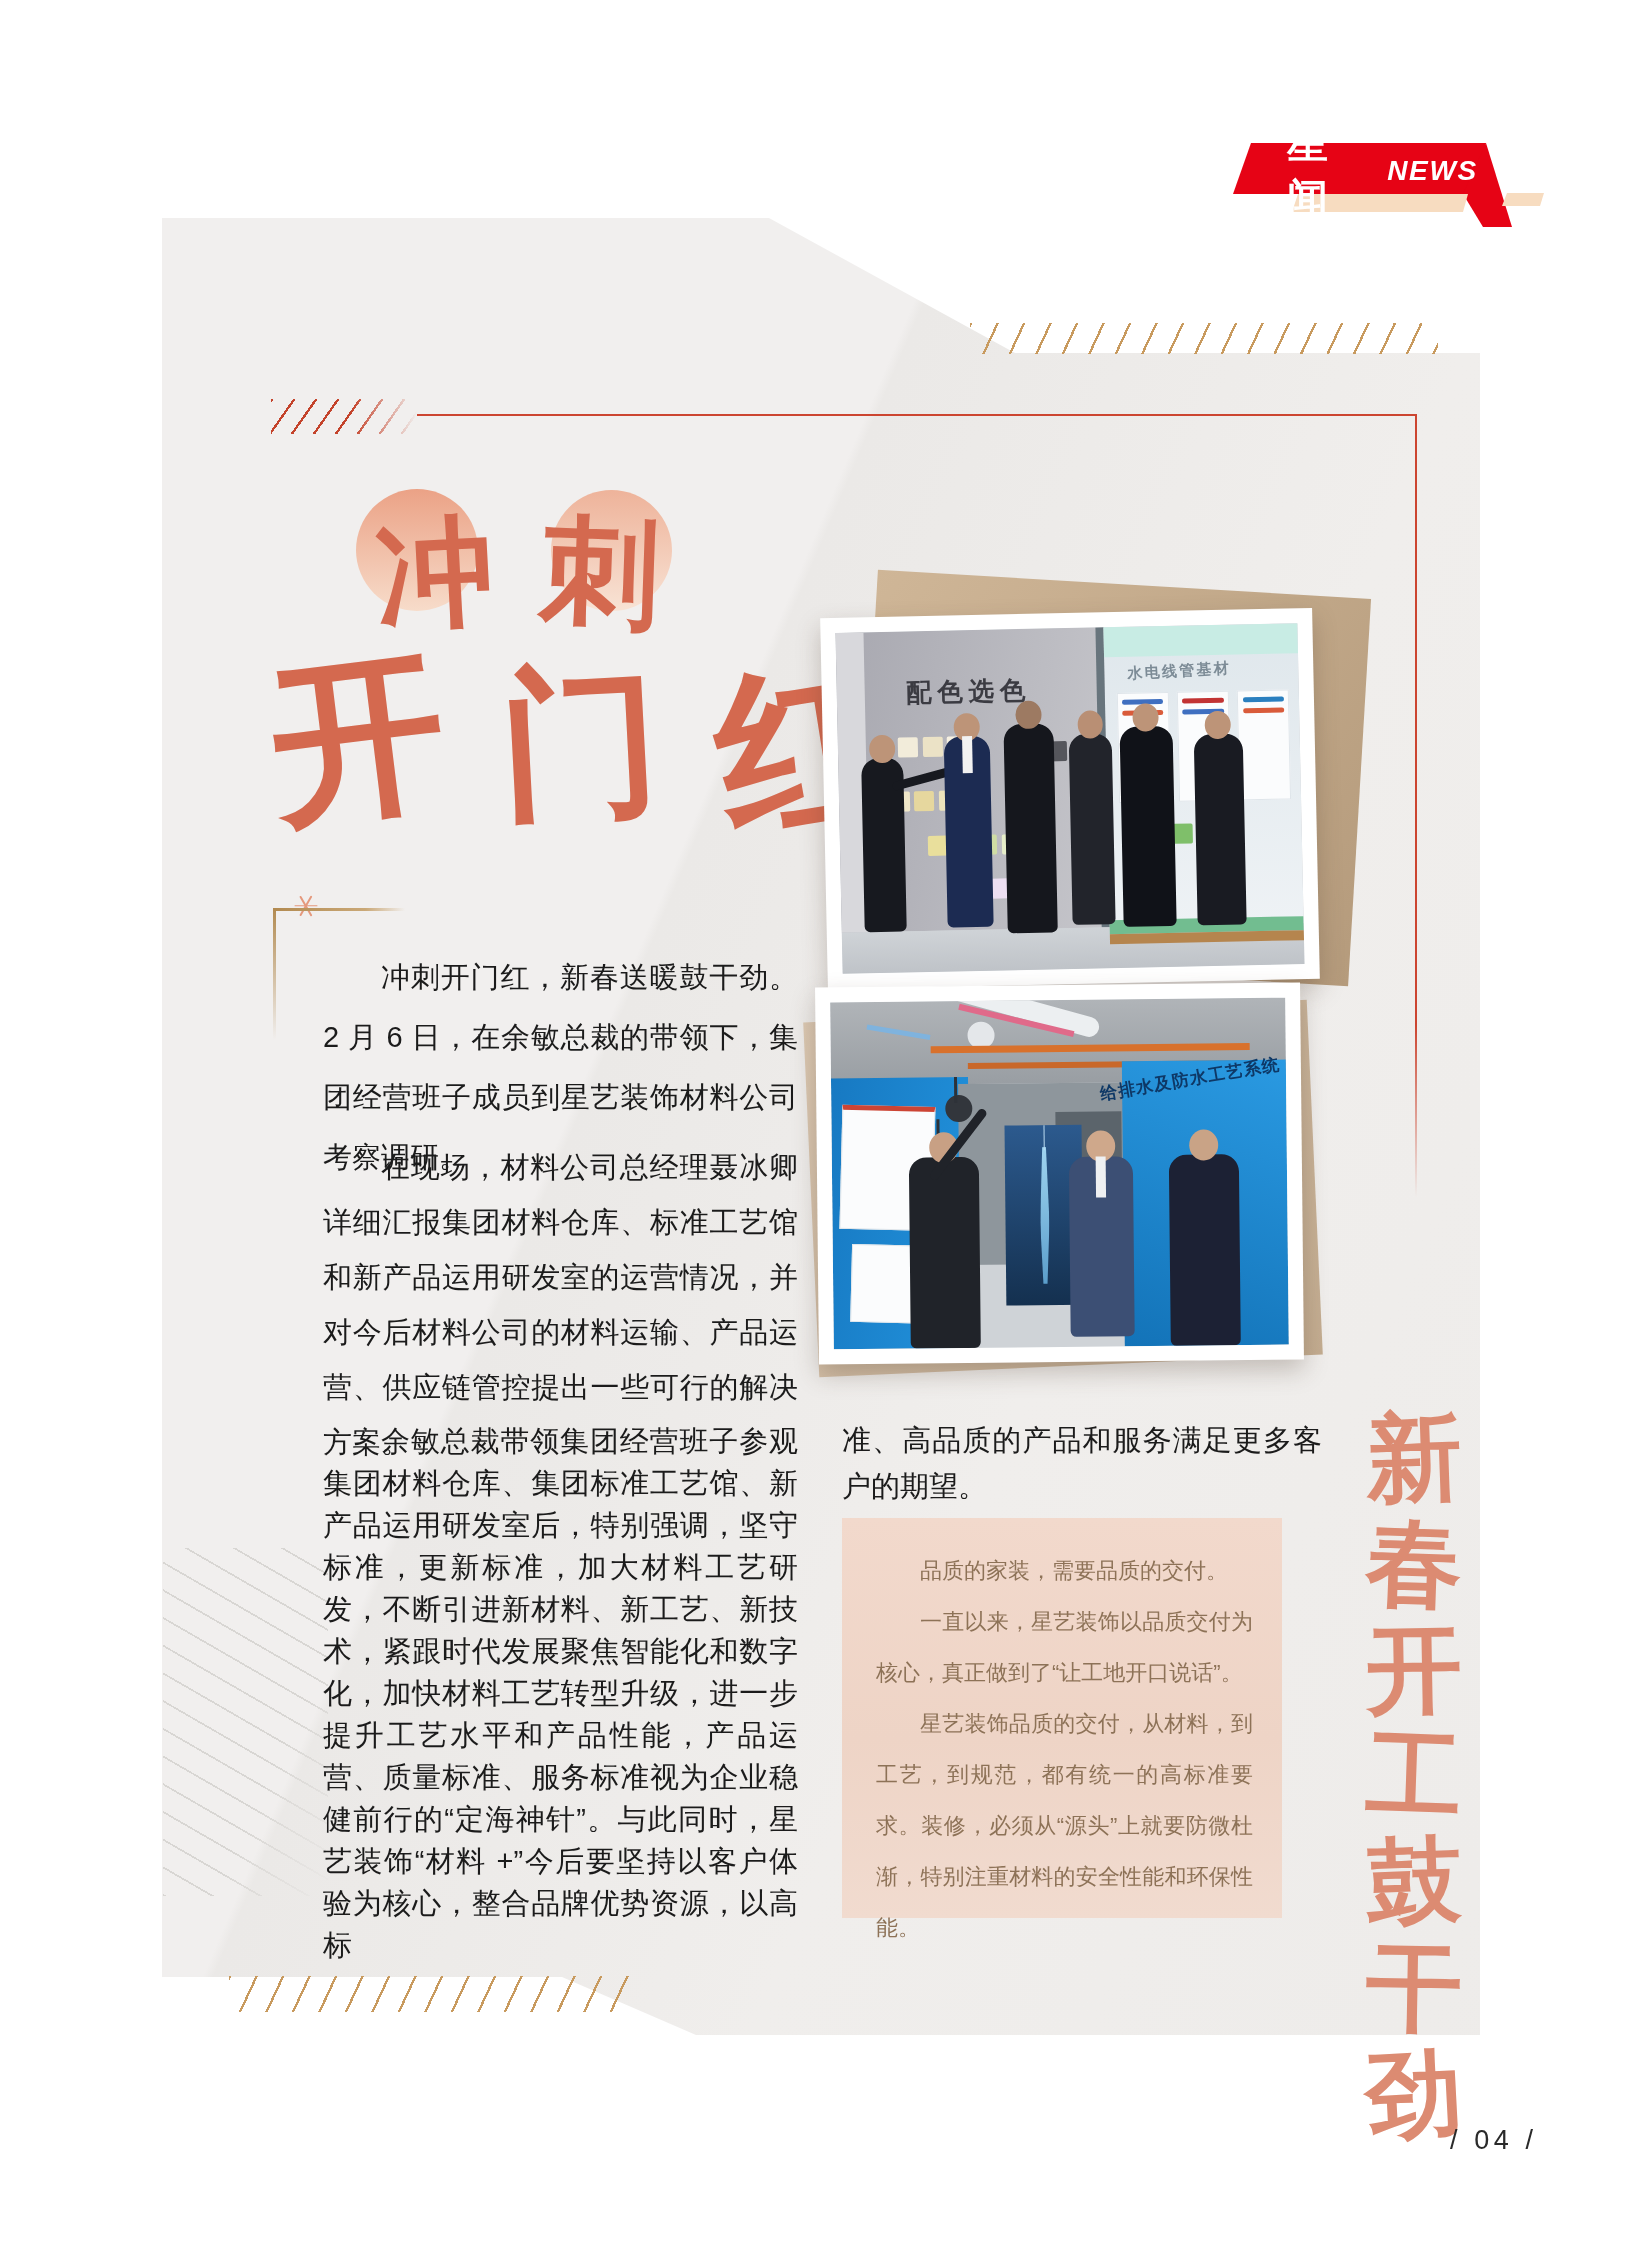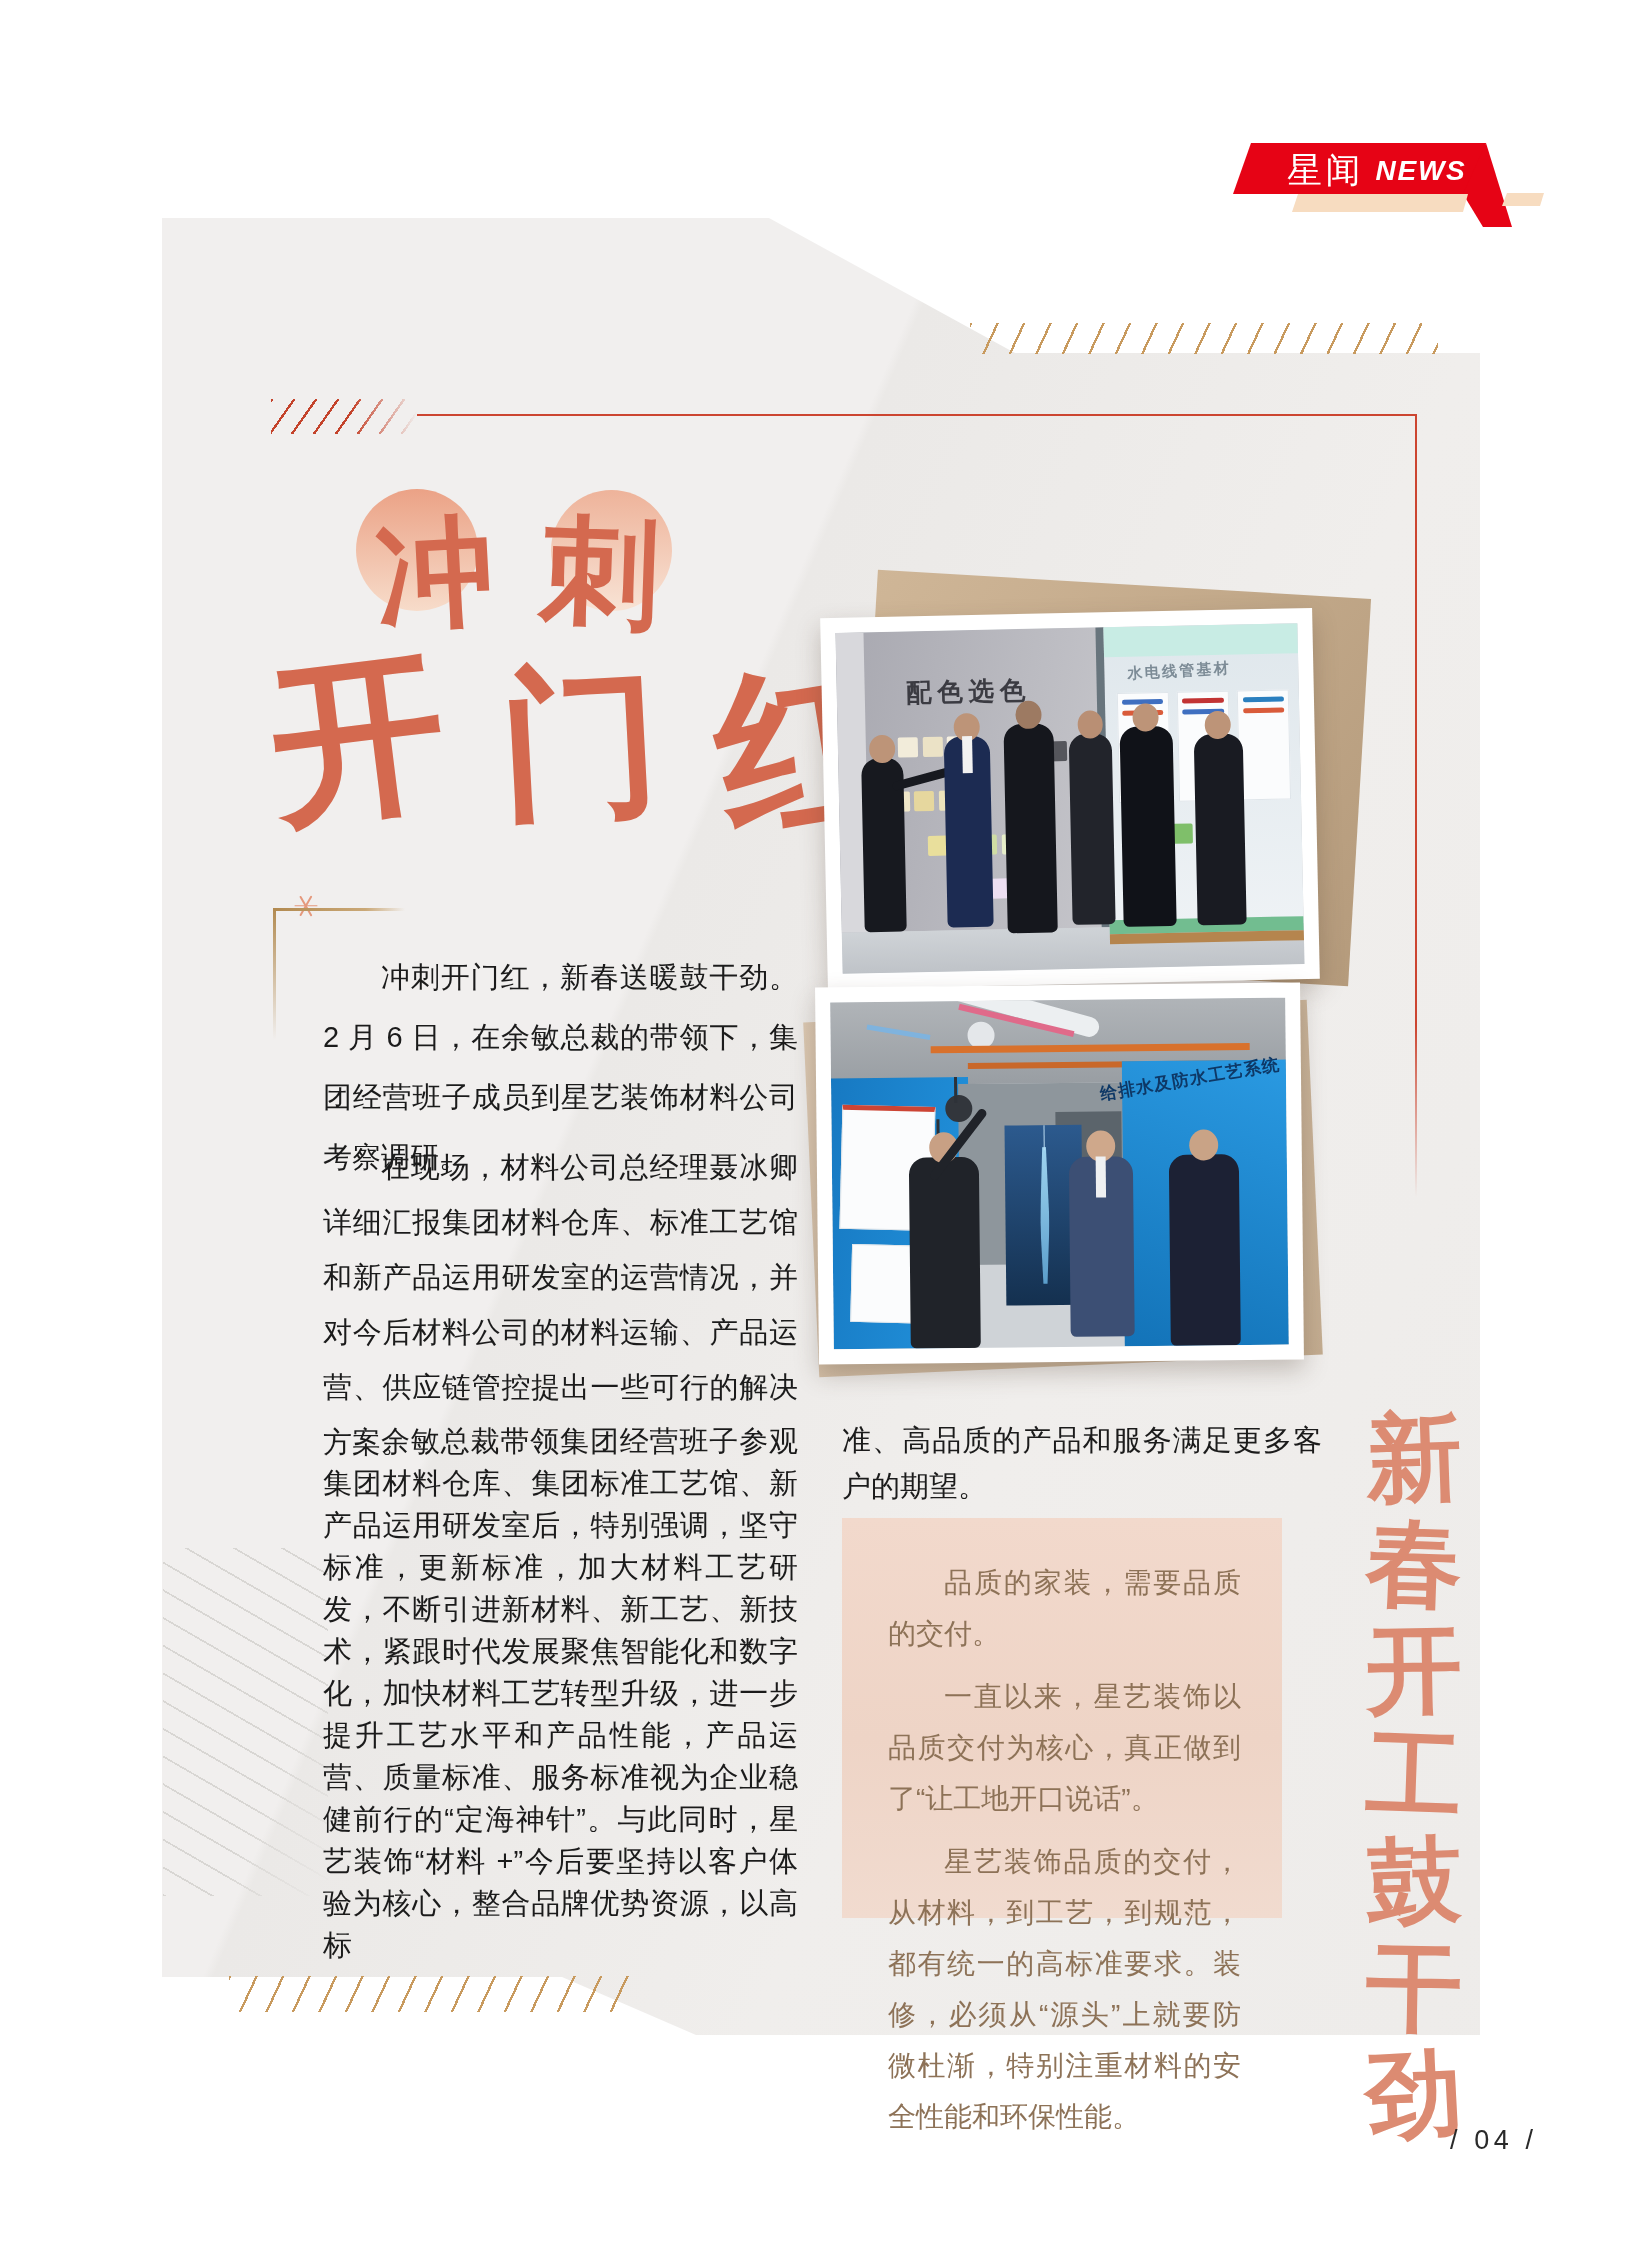--- a/index.html
+++ b/index.html
@@ -15,36 +15,36 @@
   
   .hatch-gold{background:repeating-linear-gradient(115deg,#c89a5e 0 2.3px,rgba(0,0,0,0) 2.3px 24px)}
   .hatch-red{background:repeating-linear-gradient(125deg,#c4432b 0 2.3px,rgba(0,0,0,0) 2.3px 18px);
     -webkit-mask-image:linear-gradient(to right,#000 55%,rgba(0,0,0,0));mask-image:linear-gradient(to right,#000 55%,rgba(0,0,0,0))}
   .stripes-gray{background:repeating-linear-gradient(30deg,#d8d6d3 0 1.7px,rgba(0,0,0,0) 1.7px 24px);
     -webkit-mask-image:linear-gradient(115deg,#000 65%,rgba(0,0,0,0));mask-image:linear-gradient(115deg,#000 65%,rgba(0,0,0,0))}
 
   
   .clip{position:absolute;inset:0}
   #badge-text{display:flex;align-items:center;gap:11.6px;color:#fff}
-  #badge-text .cn{font-size:35px;font-weight:400;letter-spacing:3.5px}
+  #badge-text .cn{font-size:41px;font-weight:700;letter-spacing:3.5px}
   #badge-text .en{font-size:28px;font-style:italic;font-weight:700;letter-spacing:1.7px}
 
   
   .title-char{display:inline-block;font-weight:700;color:#d4694f}
   #title-top{font-size:119px;letter-spacing:5.8px}
   #title-bottom{font-size:174px}
 
   
   .par{position:absolute;left:323px;width:475px;font-size:29px;color:#1b1b1b;text-align:justify;margin:0}
   .indent{text-indent:2em}
 
   
   #quote-box{position:absolute;left:842px;top:1518px;width:440px;height:400px;
     background:linear-gradient(180deg,#f2d9cc 0%,#eed4c6 55%,#f1dbcf 100%)}
-  #quote-box .q{margin:12px;padding:0 29px 0 34px;font-size:28px;line-height:51px;color:#8d7257;text-align:justify;text-indent:2em}
+  #quote-box .q{margin:0;padding:0 29px 0 34px;font-size:22px;line-height:51px;color:#8d7257;text-align:justify;text-indent:2em}
 
   
   .vchar{width:102px;height:106px;display:flex;align-items:center;justify-content:center;
     font-size:96px;font-weight:700;color:#dc8b72;line-height:1}
 
   
   .ph{position:absolute;background:#fff;box-sizing:border-box;padding:15px;box-shadow:0 10.4px 24px rgba(80,60,45,.28)}
   .ph-in{position:relative;width:100%;height:100%;overflow:hidden;background:#cfd3d7}
   .fig{position:absolute;border-radius:17.4px 17.4px 5.8px 5.8px}
   .fig:before{content:"";position:absolute;left:50%;top:-25.5px;transform:translateX(-50%);

